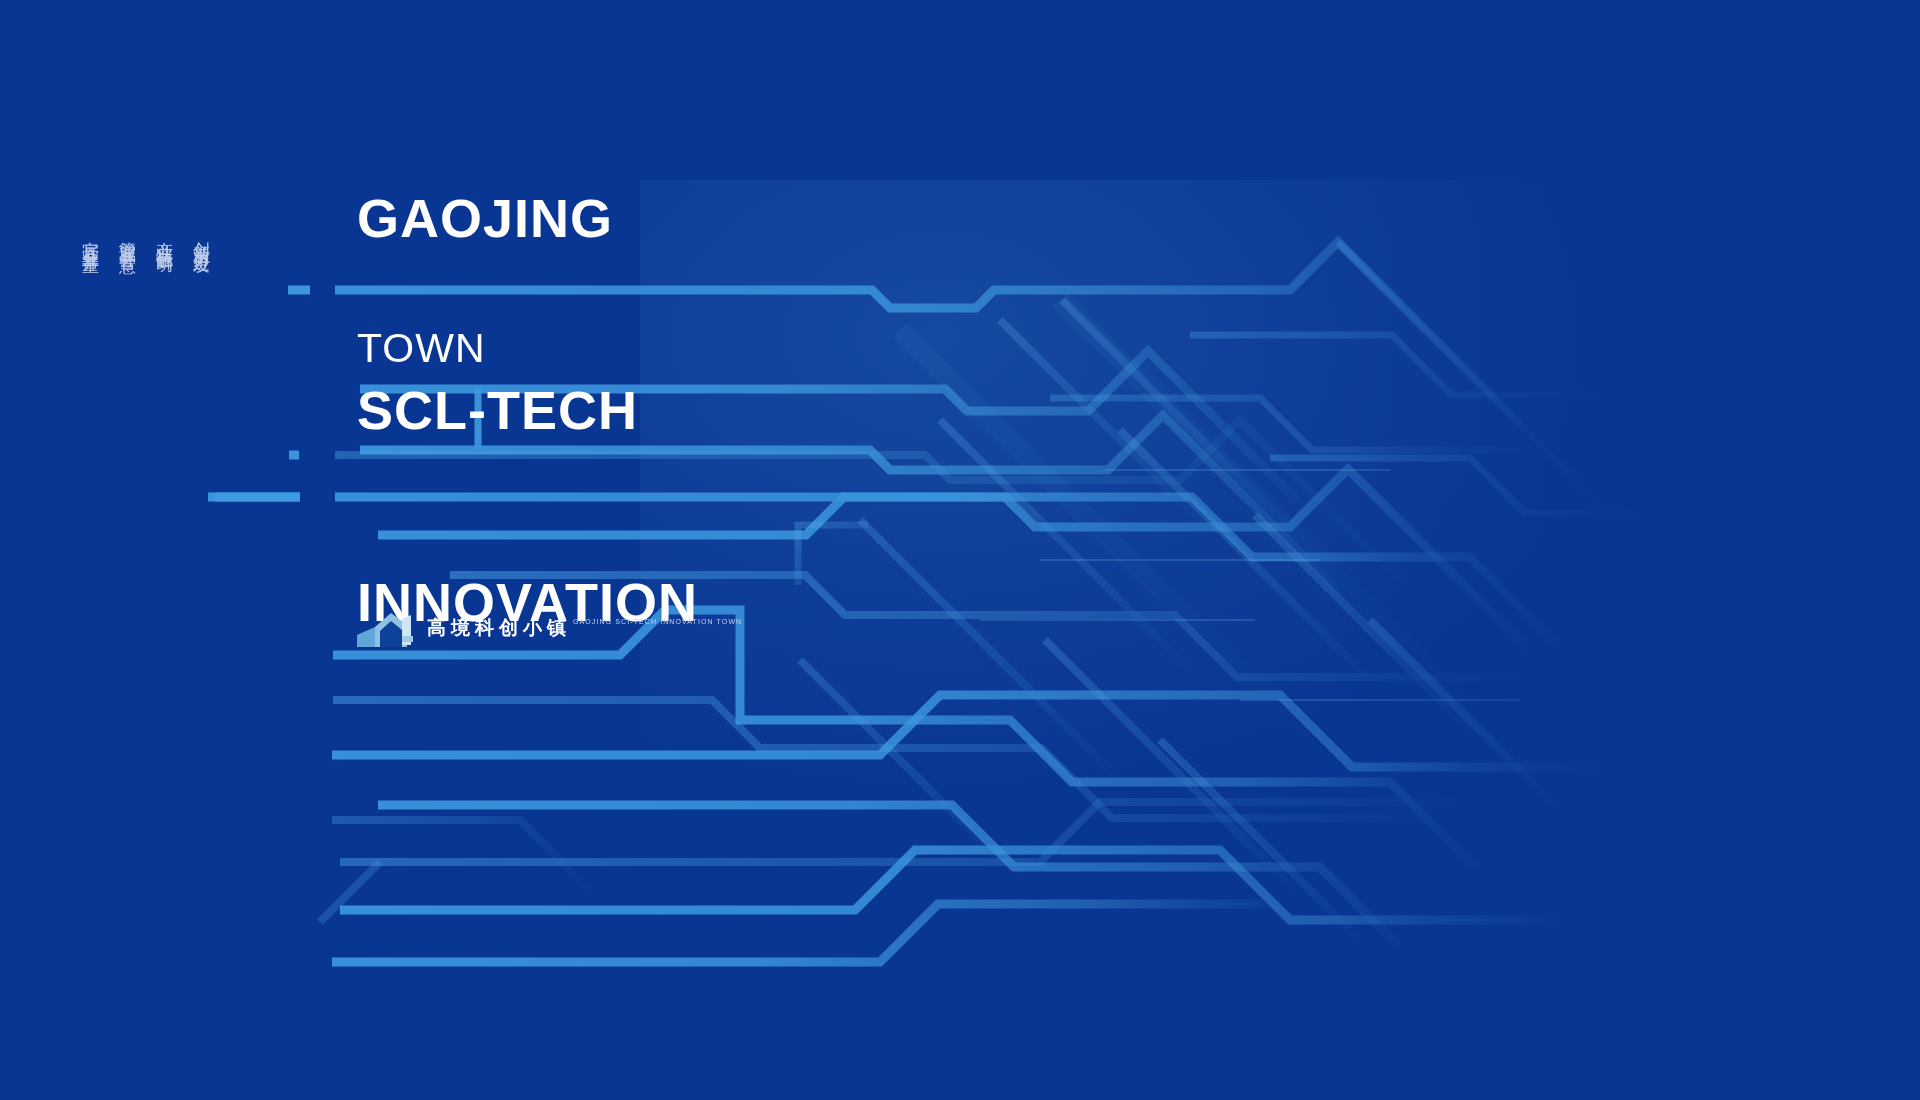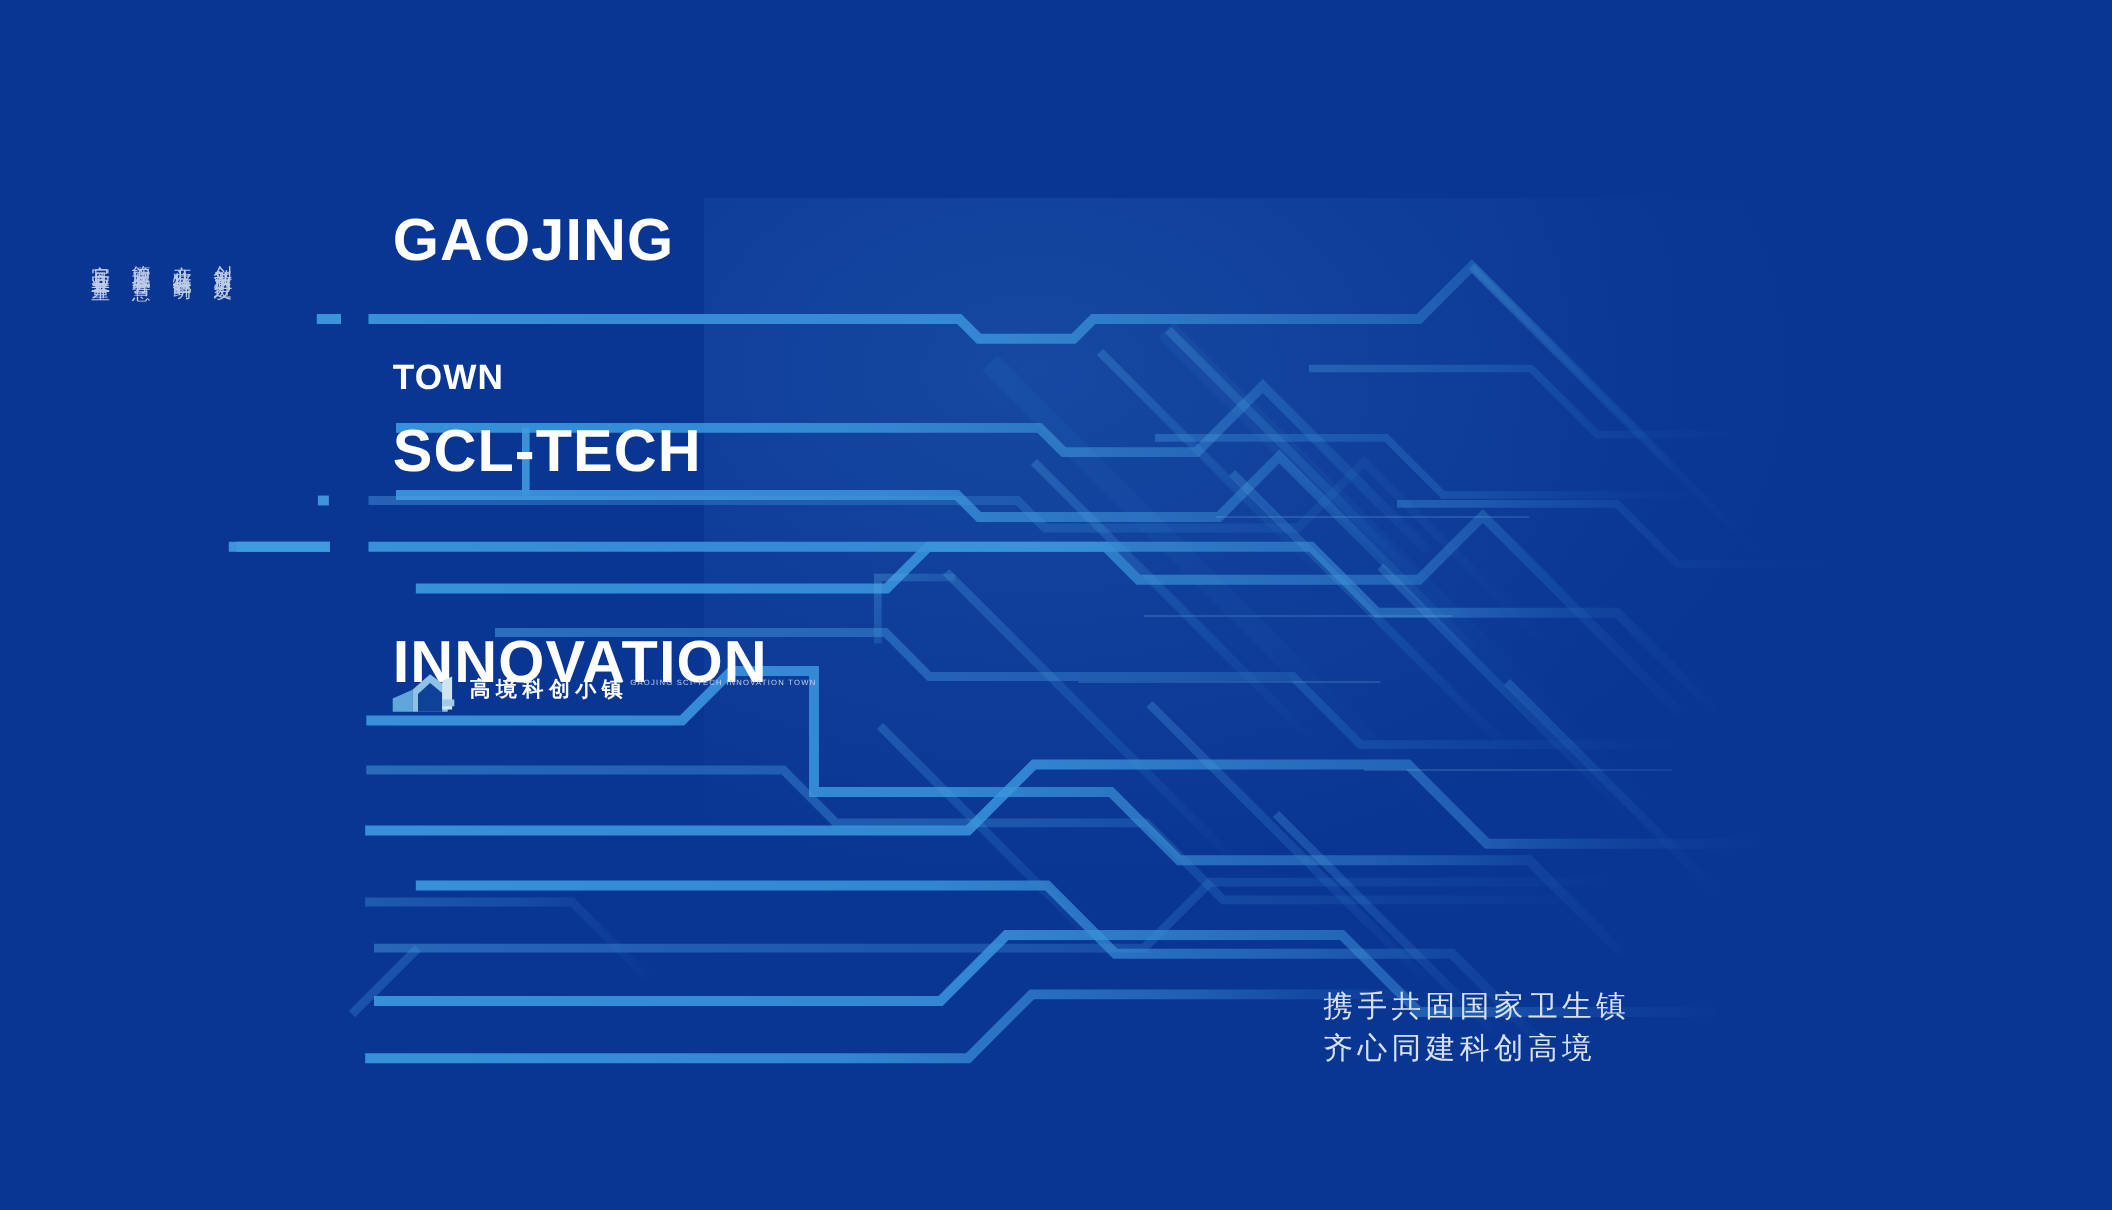--- a/index.html
+++ b/index.html
@@ -30,21 +30,21 @@
     color:#ffffff;
     font-weight:bold;
     font-size:54px;
     line-height:64px;
     letter-spacing:1px;
     white-space:pre;
   }
   .headline span{display:block;}
   .town{
     position:absolute;left:357px;top:325px;
-    color:#ffffff;font-weight:bold;font-size:32px;letter-spacing:1px;
+    color:#ffffff;font-weight:normal;font-size:41px;letter-spacing:1px;
   }
 
   
   .vslogan{
     position:absolute;left:80px;top:228px;
     display:flex;flex-direction:row-reverse;
     gap:14px;
   }
   .vslogan .col{
     writing-mode:vertical-rl;
@@ -227,18 +227,14 @@
       <path d="M47,14 L56,10 L56,40 L47,40 Z" fill="#cfe4f4"></path>
 
       <path d="M47,31 L58,31 L58,37 L47,37 Z" fill="#9fcbe8"></path>
     </svg>
     <div class="logo-txt">
       <div class="logo-cn">高境科创小镇</div>
       <div class="logo-en">GAOJING SCI-TECH INNOVATION TOWN</div>
     </div>
   </div>
 
-  <div class="bslogan">
-    <span>携手共固国家卫生镇</span>
-    <span>齐心同建科创高境</span>
-  </div>
 
 </div>
 
 </body></html>

